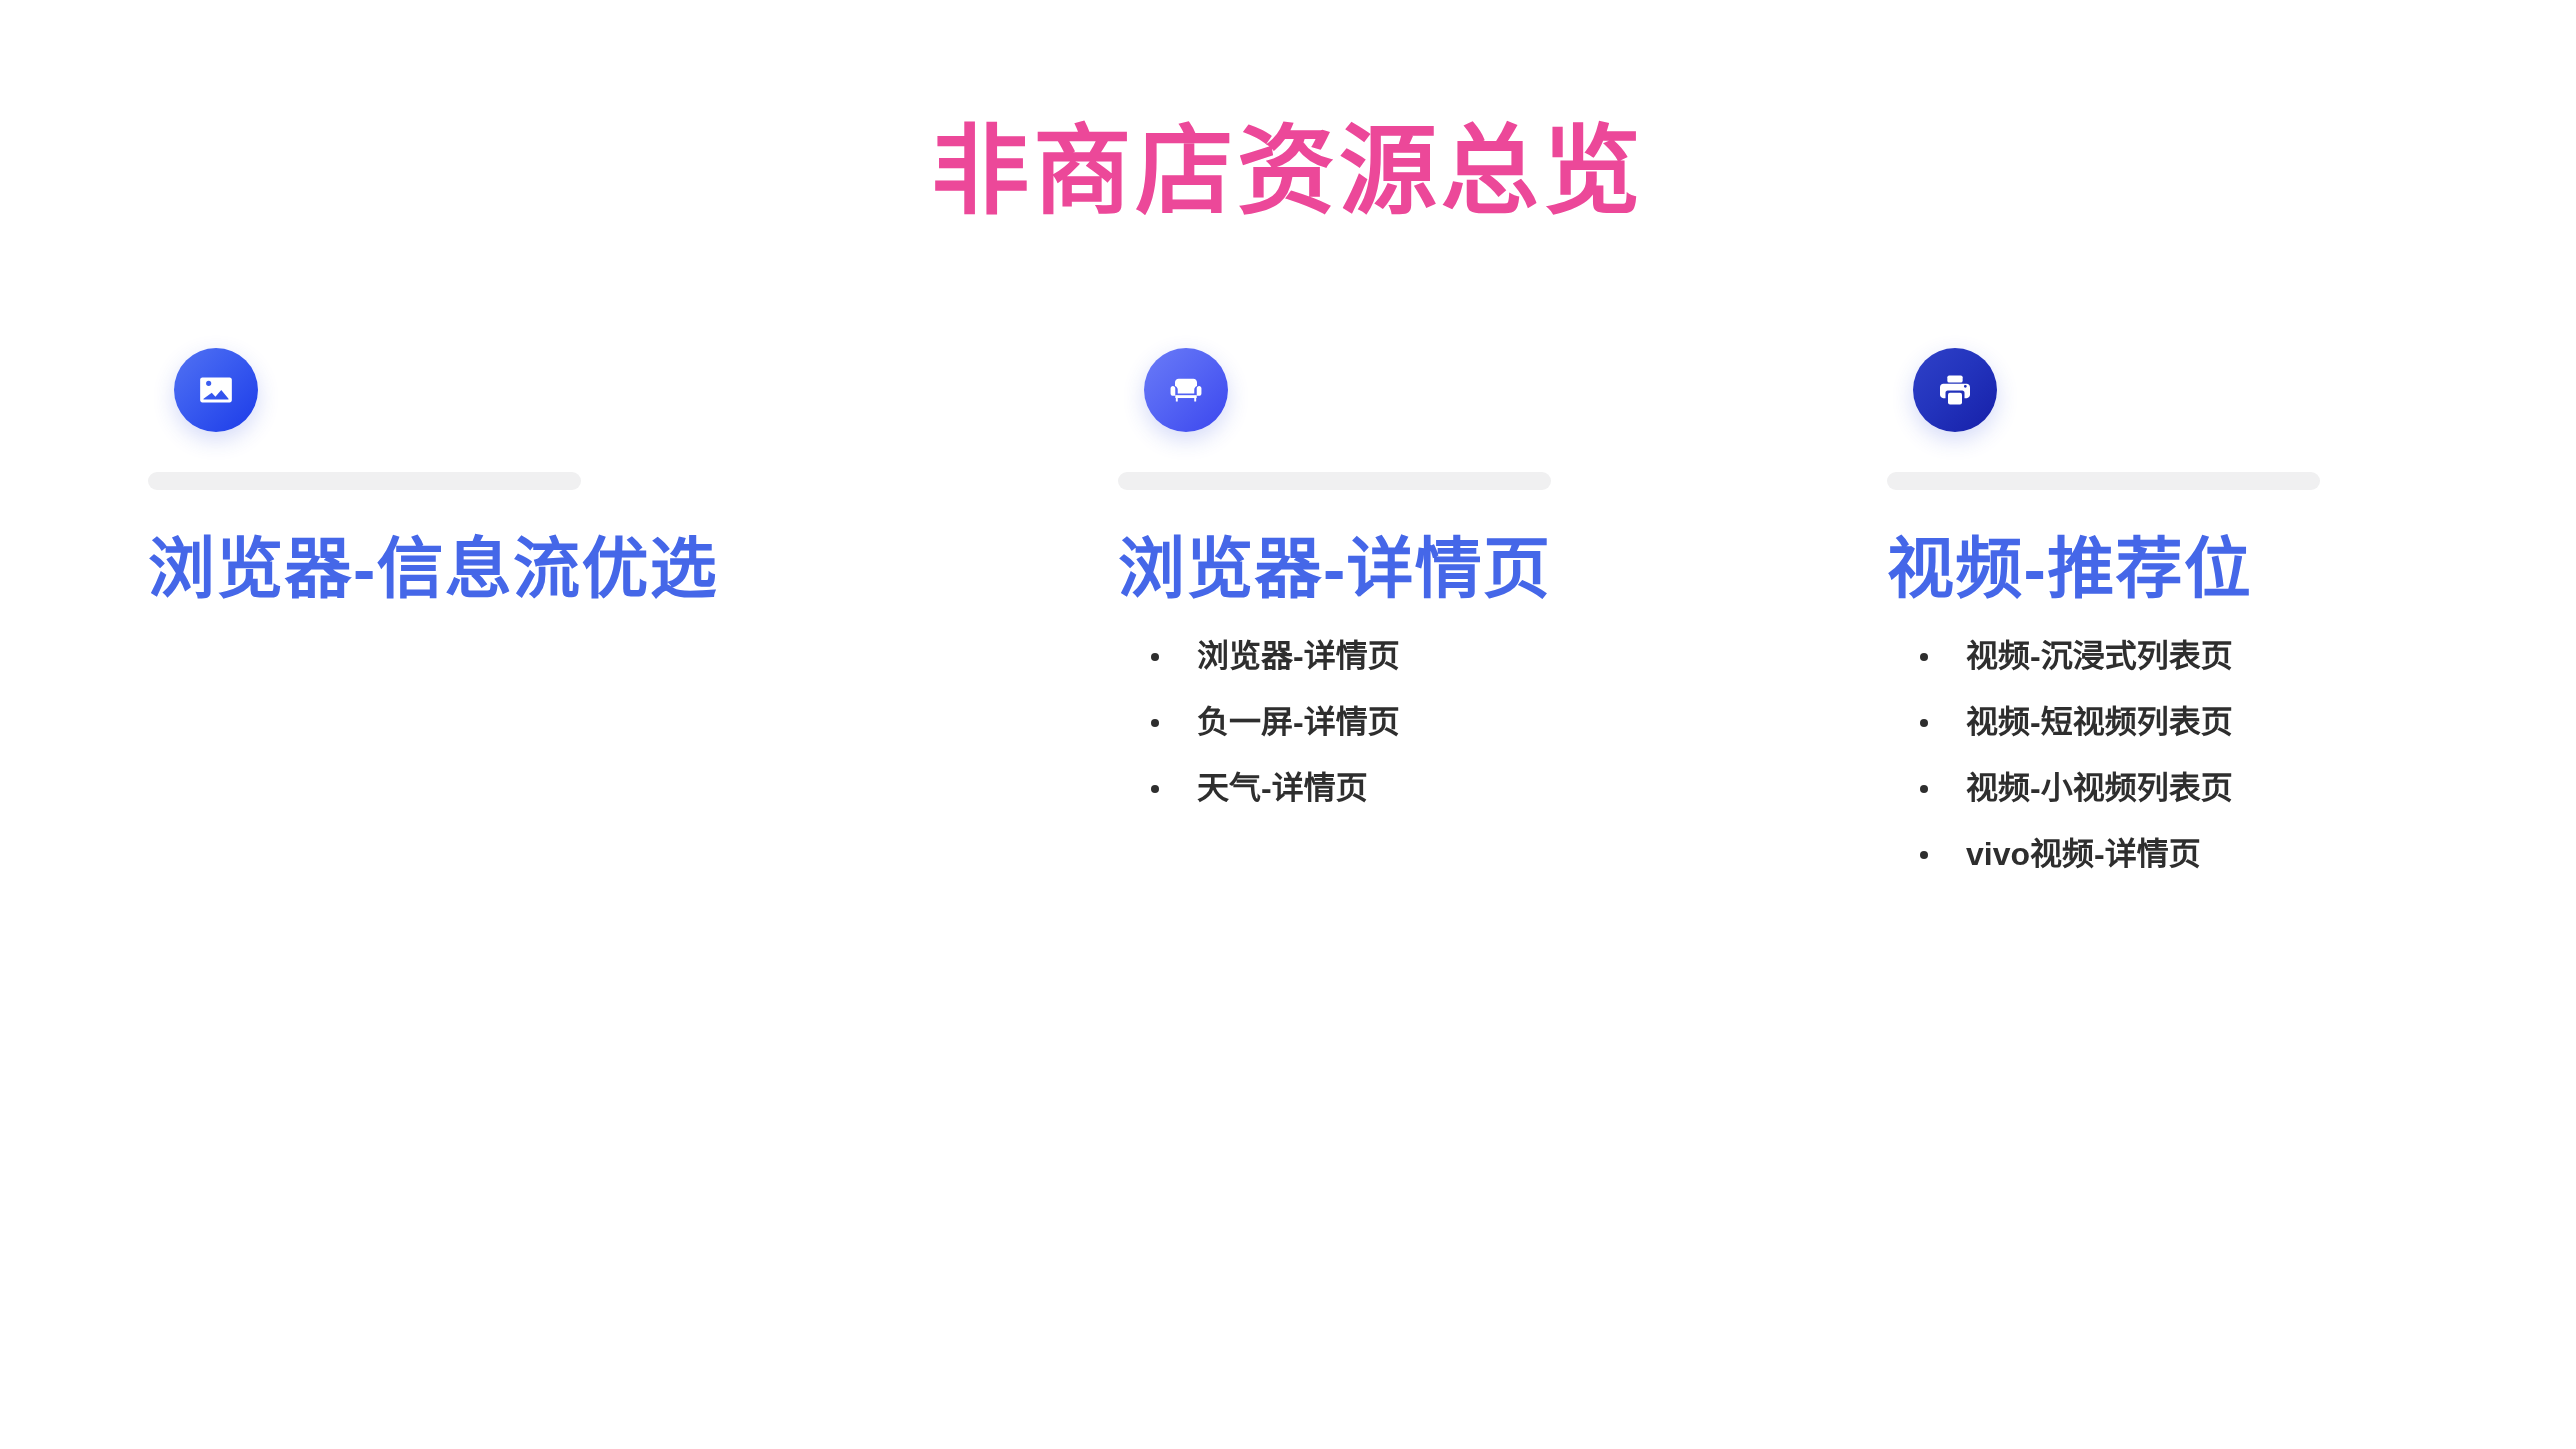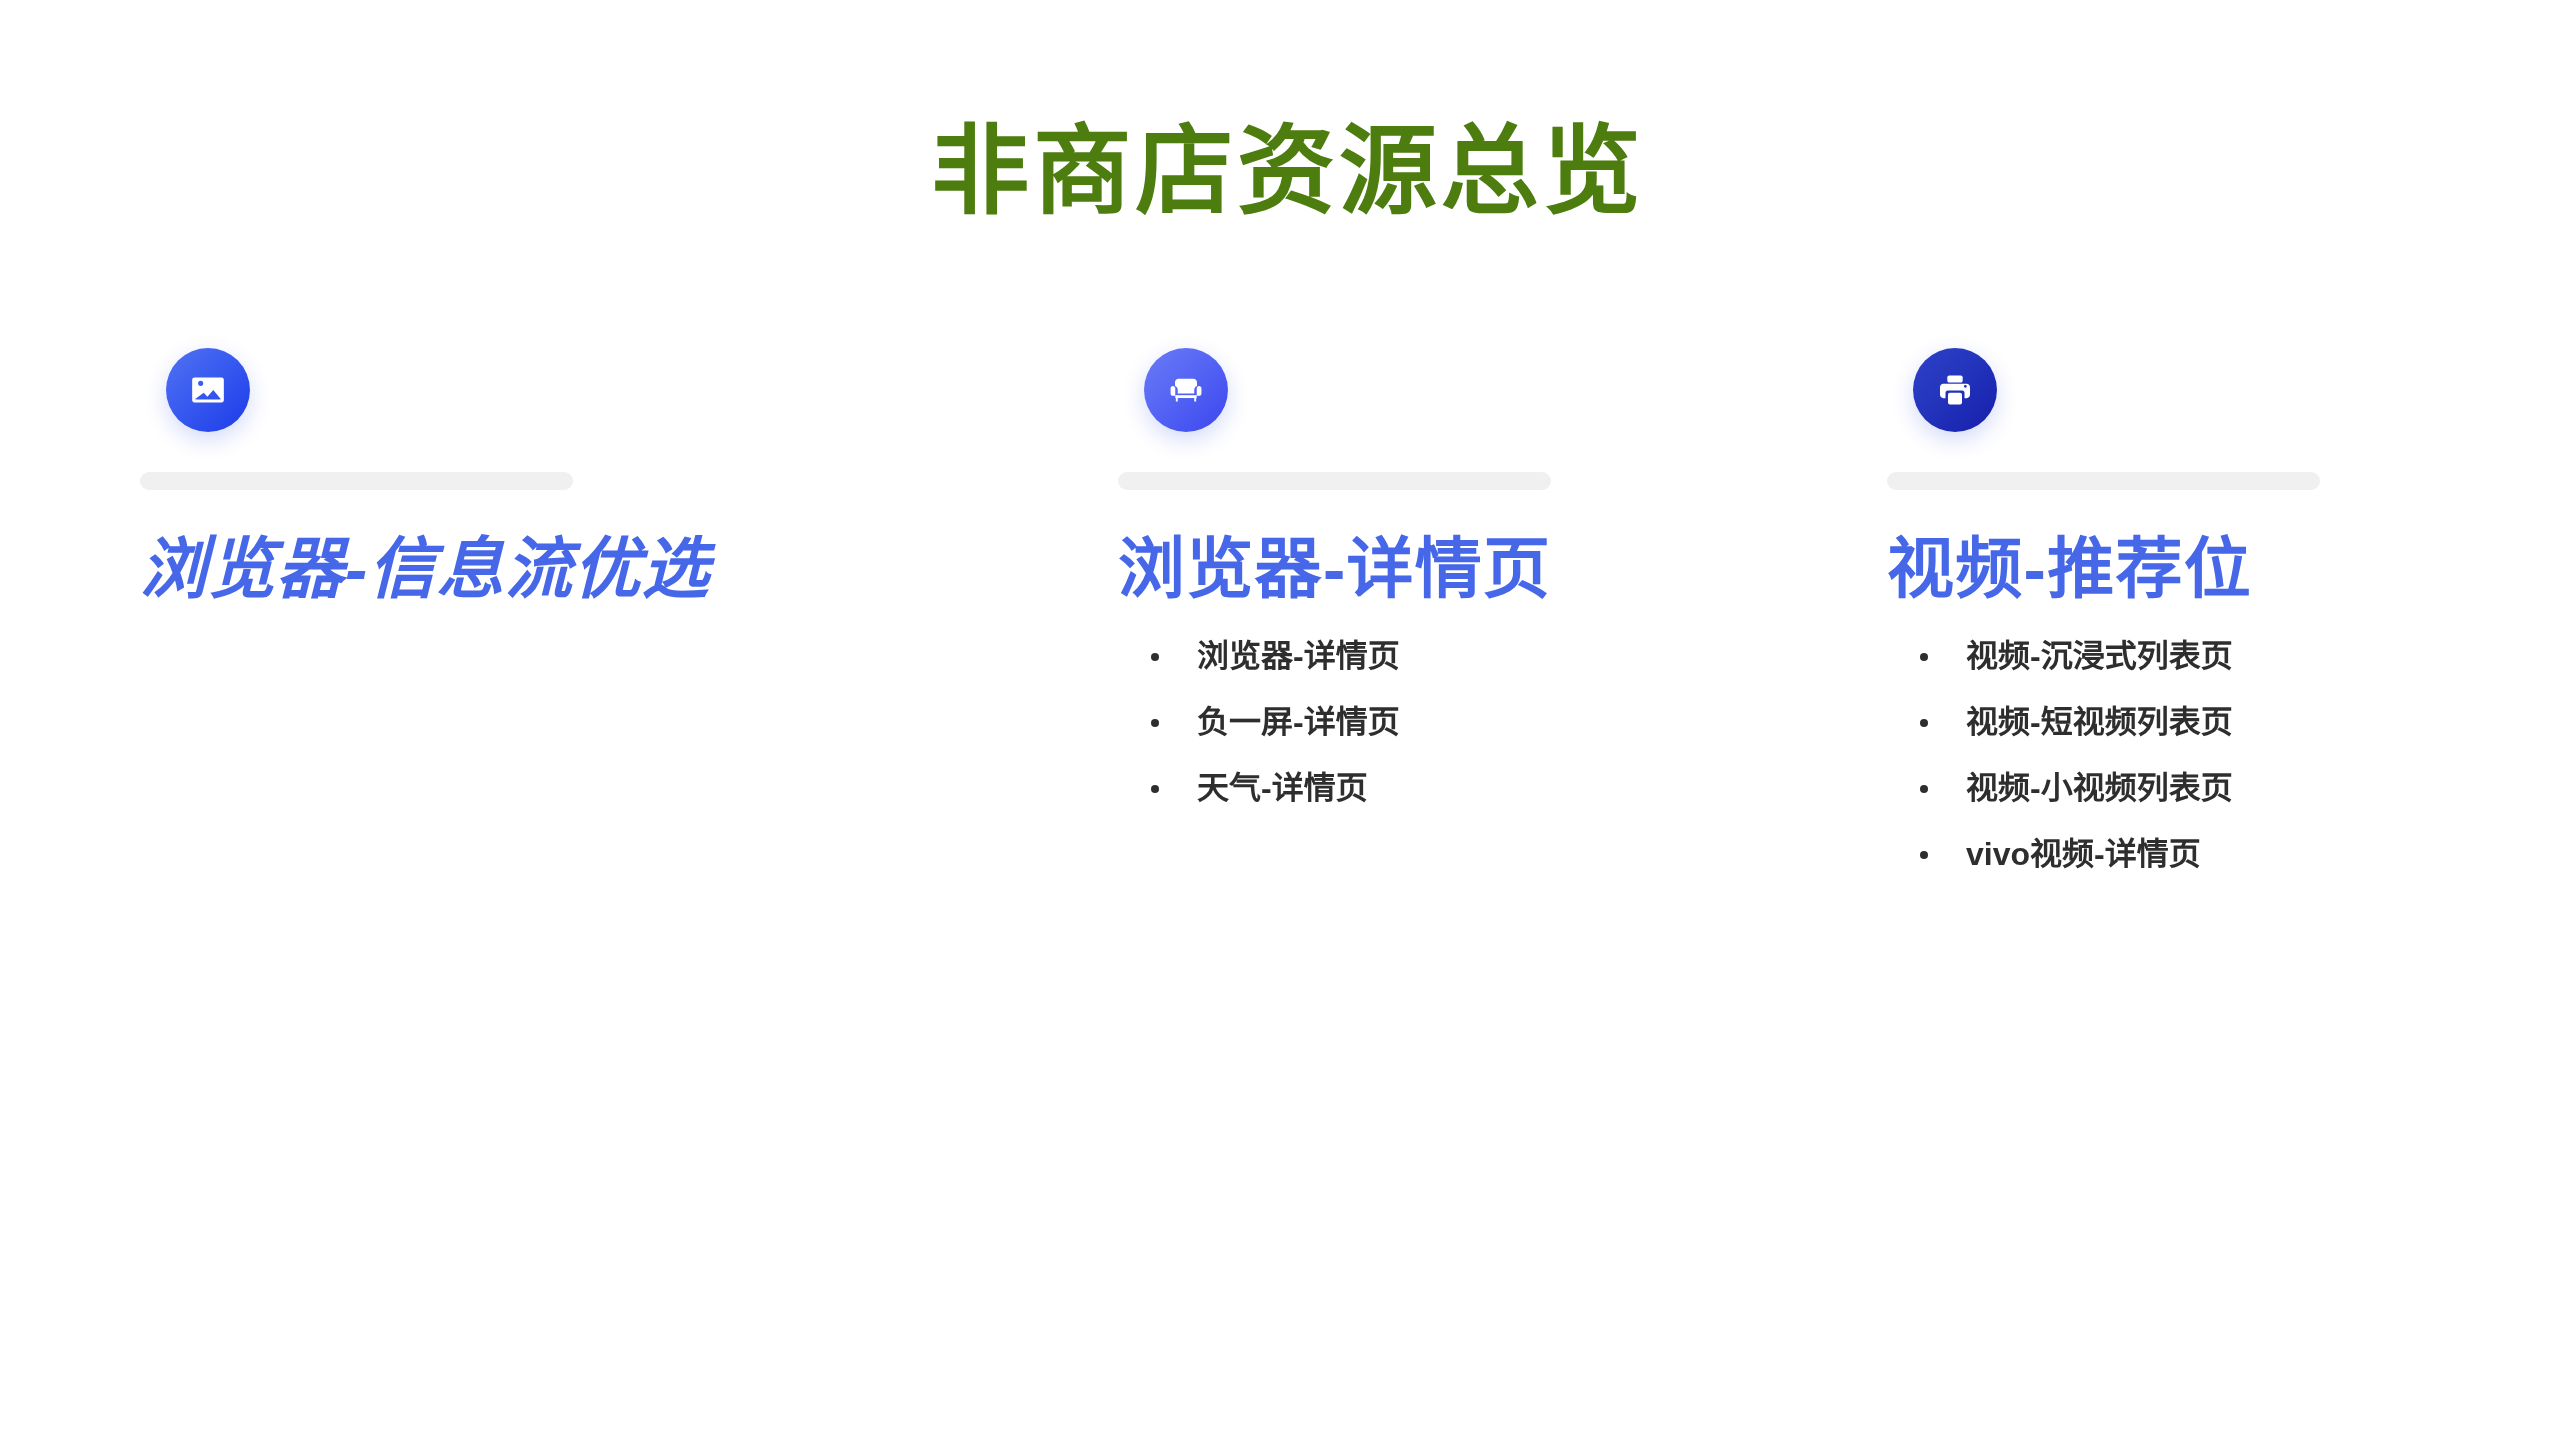--- a/index.html
+++ b/index.html
@@ -26,40 +26,40 @@
   
   .page-title {
     position: absolute;
     top: 109px;
     left: 0;
     width: 2576px;
     text-align: center;
     font-size: 98px;
     line-height: 1.28;
     font-weight: 700;
-    color: #4d7c0f;
+    color: #ec4899;
     letter-spacing: 3.9px;
     white-space: nowrap;
   }
 
   
   .columns {
     position: absolute;
     top: 348px;
     left: 0;
     width: 2576px;
     height: 773px;
   }
 
   .column {
     position: absolute;
     top: 0;
     width: 760px;
   }
-  .column.col-1 { left: 140px; font-style: italic; }
+  .column.col-1 { left: 148px; }
   .column.col-2 { left: 1118px; }
   .column.col-3 { left: 1887px; }
 
   
   .icon-badge {
     position: relative;
     width: 84px;
     height: 84px;
     border-radius: 50%;
     margin-left: 26px;

